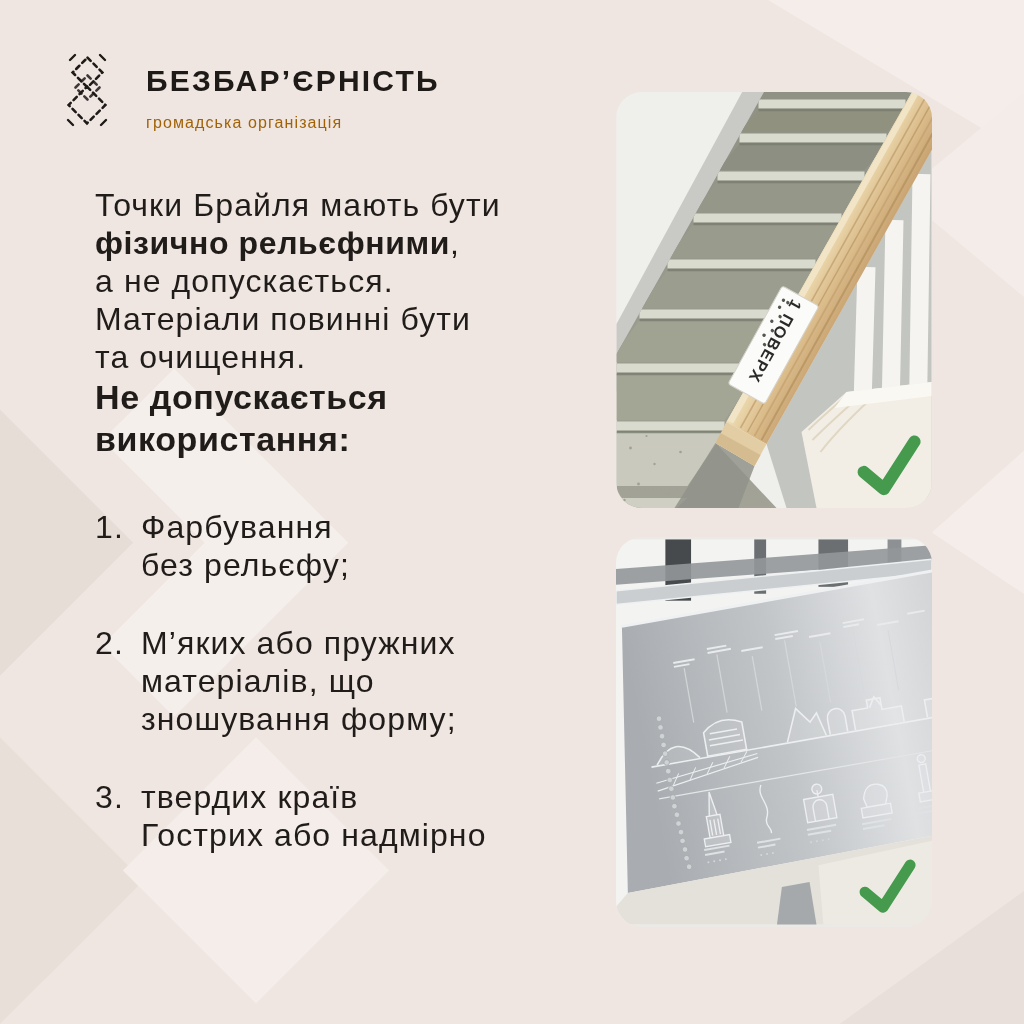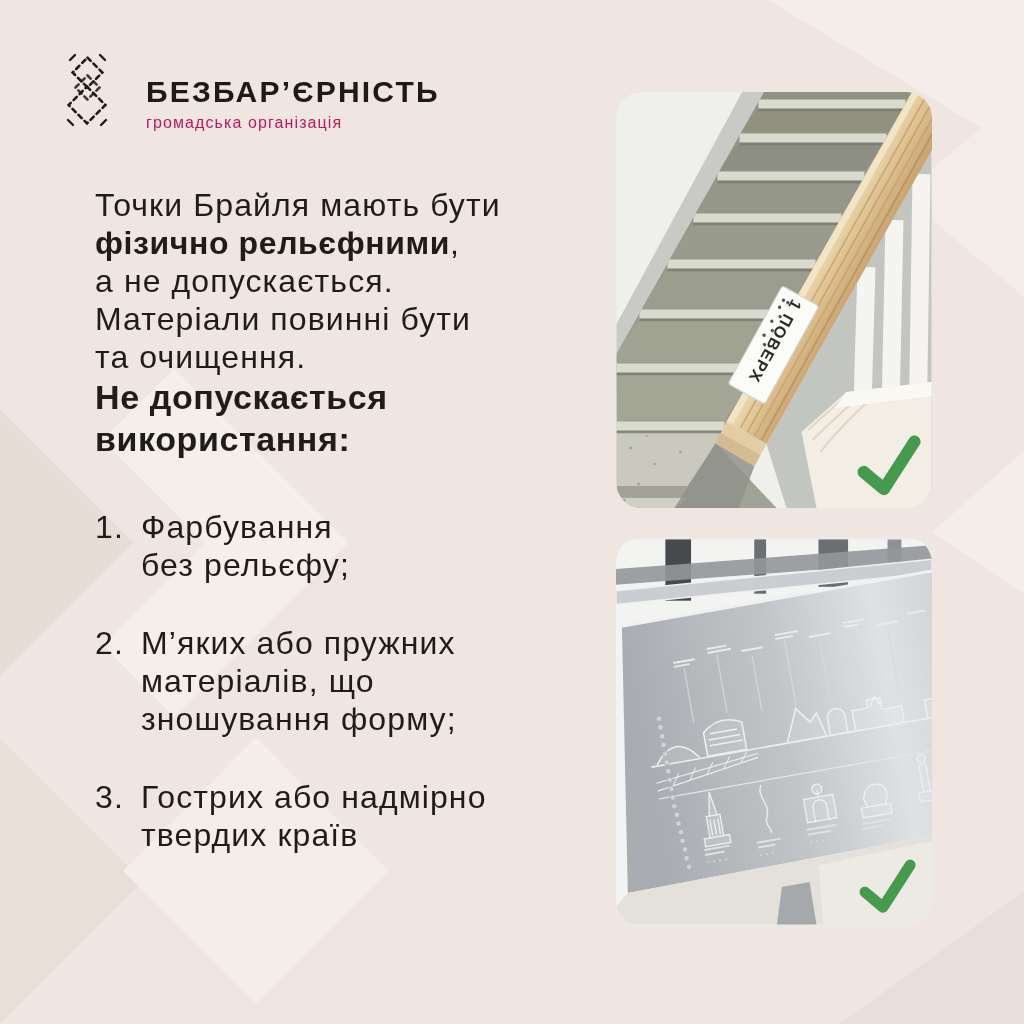--- a/index.html
+++ b/index.html
@@ -11,21 +11,21 @@
   .d-diamond   {background:#f4ede9;clip-path:polygon(25% 72%,38% 85%,25% 98%,12% 85%);}
   .d-dark-left {background:#e7ddd7;clip-path:polygon(0% 40%,13% 53%,0% 66%);}
   .d-dark-bl   {background:#e9dfd9;clip-path:polygon(0% 72%,14% 86%,0% 100%);}
   .d-light-tr  {background:#f4ede9;clip-path:polygon(75% 0%,100% 0%,100% 15%);}
   .d-light-r   {background:#f3ece8;clip-path:polygon(88% 19%,100% 9%,100% 29%);}
   .d-light-mr  {background:#f4ede9;clip-path:polygon(91% 52%,100% 44%,100% 58%);}
   .d-dark-br   {background:#e9dfda;clip-path:polygon(82% 100%,100% 87%,100% 100%);}
 
   .logo{position:absolute;left:64px;top:52px;display:flex;align-items:flex-end;gap:34px;}
   .logo-title{font-size:30px;font-weight:700;letter-spacing:2.2px;color:#1e1a17;line-height:1;margin-top:14px;}
-  .logo-subtitle{font-size:16px;letter-spacing:1.1px;color:#be185d;margin-top:7px;}
+  .logo-subtitle{font-size:16px;letter-spacing:1.1px;color:#a16207;margin-top:18px;}
 
   .textcol{position:absolute;left:95px;top:186px;width:520px;}
   .intro{font-size:32px;line-height:38px;letter-spacing:1.1px;}
   .intro .line{display:block;}
   .intro b{font-weight:700;letter-spacing:0.6px;}
   .heading{font-size:34px;line-height:42px;font-weight:700;letter-spacing:0.6px;}
   .heading span{display:block;}
   .nlist{margin-top:48px;font-size:32px;line-height:38px;letter-spacing:1.1px;}
   .nlist .item{display:flex;margin-bottom:40px;}
   .nlist .num{width:46px;flex:0 0 46px;}
@@ -103,22 +103,22 @@
         <span class="num">2.</span>
         <span class="lines">
           <span>М’яких або пружних</span>
           <span>матеріалів, що</span>
           <span>зношування форму;</span>
         </span>
       </div>
       <div class="item">
         <span class="num">3.</span>
         <span class="lines">
+          <span>твердих країв</span>
           <span>Гострих або надмірно</span>
-          <span>твердих країв</span>
         </span>
       </div>
     </div>
   </div>
 
   <div class="photo photo-top">
     <svg class="scene" viewBox="0 0 315 416">
       <defs>
         <linearGradient id="railwood" x1="290" y1="0" x2="338" y2="26" gradientUnits="userSpaceOnUse">
           <stop offset="0" stop-color="#eeddb4"></stop>

